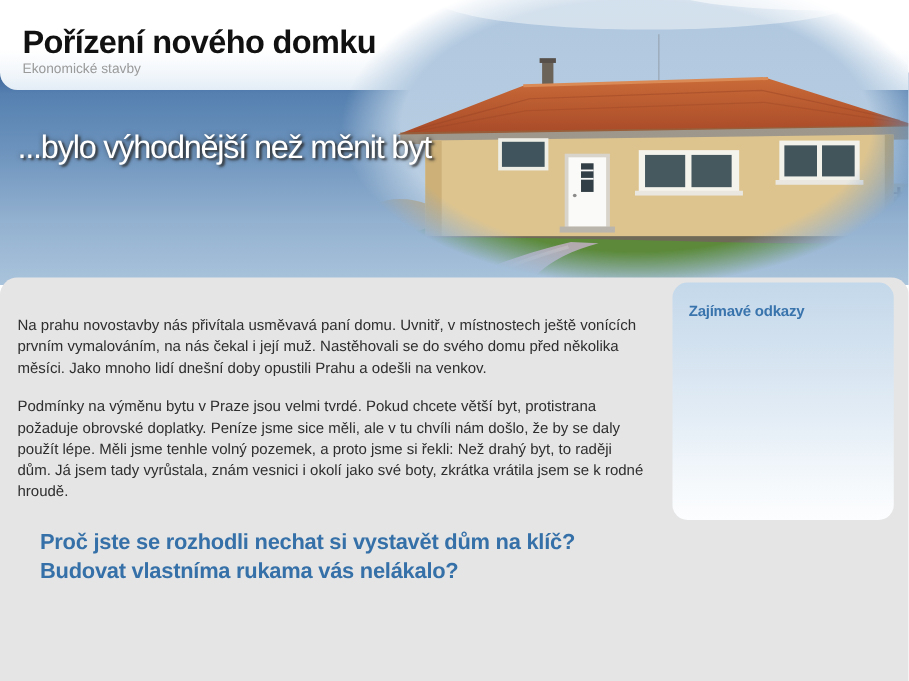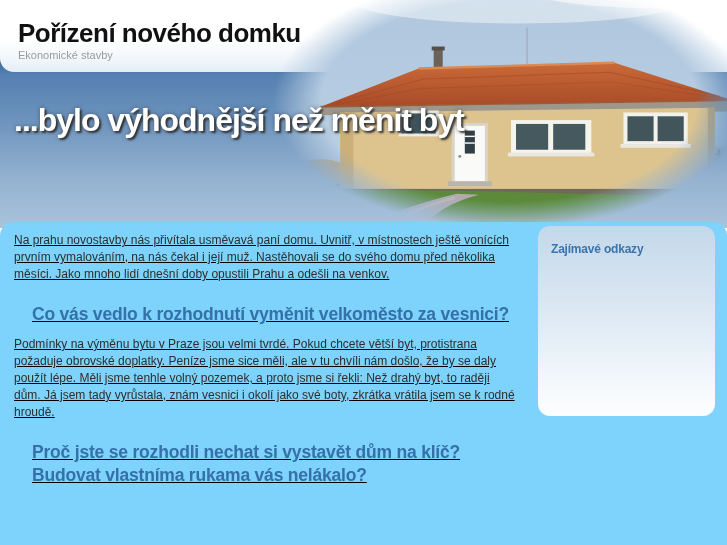--- a/index.html
+++ b/index.html
@@ -19,26 +19,26 @@
   .site-subtitle { font-size:11px; color:#9a9a9a; margin-top:2px; }
 
   
   .photo { position:absolute; left:268px; top:-28px; width:482px; height:258px; z-index:3;
     -webkit-mask-image:radial-gradient(ellipse 50% 50% at 50% 50%, #000 78%, rgba(0,0,0,.5) 88%, transparent 98%);
             mask-image:radial-gradient(ellipse 50% 50% at 50% 50%, #000 78%, rgba(0,0,0,.5) 88%, transparent 98%); }
   .photo svg { display:block; width:100%; height:100%; }
 
   
   .hero-headline { position:absolute; left:14px; top:102px; width:700px; z-index:4;
-    font-size:32px; font-weight:bold; color:#fff; letter-spacing:-1px; white-space:nowrap;
+    font-size:26px; font-weight:normal; color:#fff; letter-spacing:-1px; white-space:nowrap;
     text-shadow:2px 2px 2px rgba(45,45,45,.9), 0 0 4px rgba(40,40,40,.5); }
 
   
   .content { position:absolute; left:0; top:222px; width:727px; height:323px; z-index:4;
-    background:#7dd3fc; border-radius:14px 14px 0 0; padding:10px 0 0 14px;text-decoration:underline; }
+    background:#e5e5e5; border-radius:14px 14px 0 0; padding:30px 0 0 14px; }
   .article { width:512px; color:#2e2e2e; font-size:12px; line-height:17px; }
   .article p { margin:0 0 14px 0; width:505px; }
   .article h2 { color:#3570a8; font-size:17.5px; line-height:23px; font-weight:bold;
     margin:20px 0 10px 18px; width:480px; letter-spacing:-0.2px; }
 
   
   .sidebar-box { position:absolute; left:538px; top:226px; width:177px; height:190px; z-index:5;
     border-radius:12px;
     background:linear-gradient(180deg,#c3d8ea 0%, #cfdfee 20%, #e2ecf5 55%, #f5f9fc 85%, #fcfdfe 100%);
     padding:16px 0 0 13px; }
@@ -132,21 +132,20 @@
       <path d="M186,236 C152,246 128,256 112,270" stroke="#c4bec1" stroke-width="3" fill="none" opacity="0.7"></path>
     </svg>
   </div>
 
   <div class="hero-headline">...bylo výhodnější než měnit byt</div>
 
   <div class="content">
     <div class="article">
       <p>Na prahu novostavby nás přivítala usměvavá paní domu. Uvnitř, v místnostech ještě vonících prvním vymalováním, na nás čekal i její muž. Nastěhovali se do svého domu před několika měsíci. Jako mnoho lidí dnešní doby opustili Prahu a odešli na venkov.</p>
 
-      <h2>Co vás vedlo k rozhodnutí vyměnit velkoměsto za vesnici?</h2>
 
       <p>Podmínky na výměnu bytu v Praze jsou velmi tvrdé. Pokud chcete větší byt, protistrana požaduje obrovské doplatky. Peníze jsme sice měli, ale v tu chvíli nám došlo, že by se daly použít lépe. Měli jsme tenhle volný pozemek, a proto jsme si řekli: Než drahý byt, to raději dům. Já jsem tady vyrůstala, znám vesnici i okolí jako své boty, zkrátka vrátila jsem se k rodné hroudě.</p>
 
       <h2>Proč jste se rozhodli nechat si vystavět dům na klíč? Budovat vlastníma rukama vás nelákalo?</h2>
 
     </div>
   </div>
 
   <div class="sidebar-box">
     <div class="sidebar-heading">Zajímavé odkazy</div>

